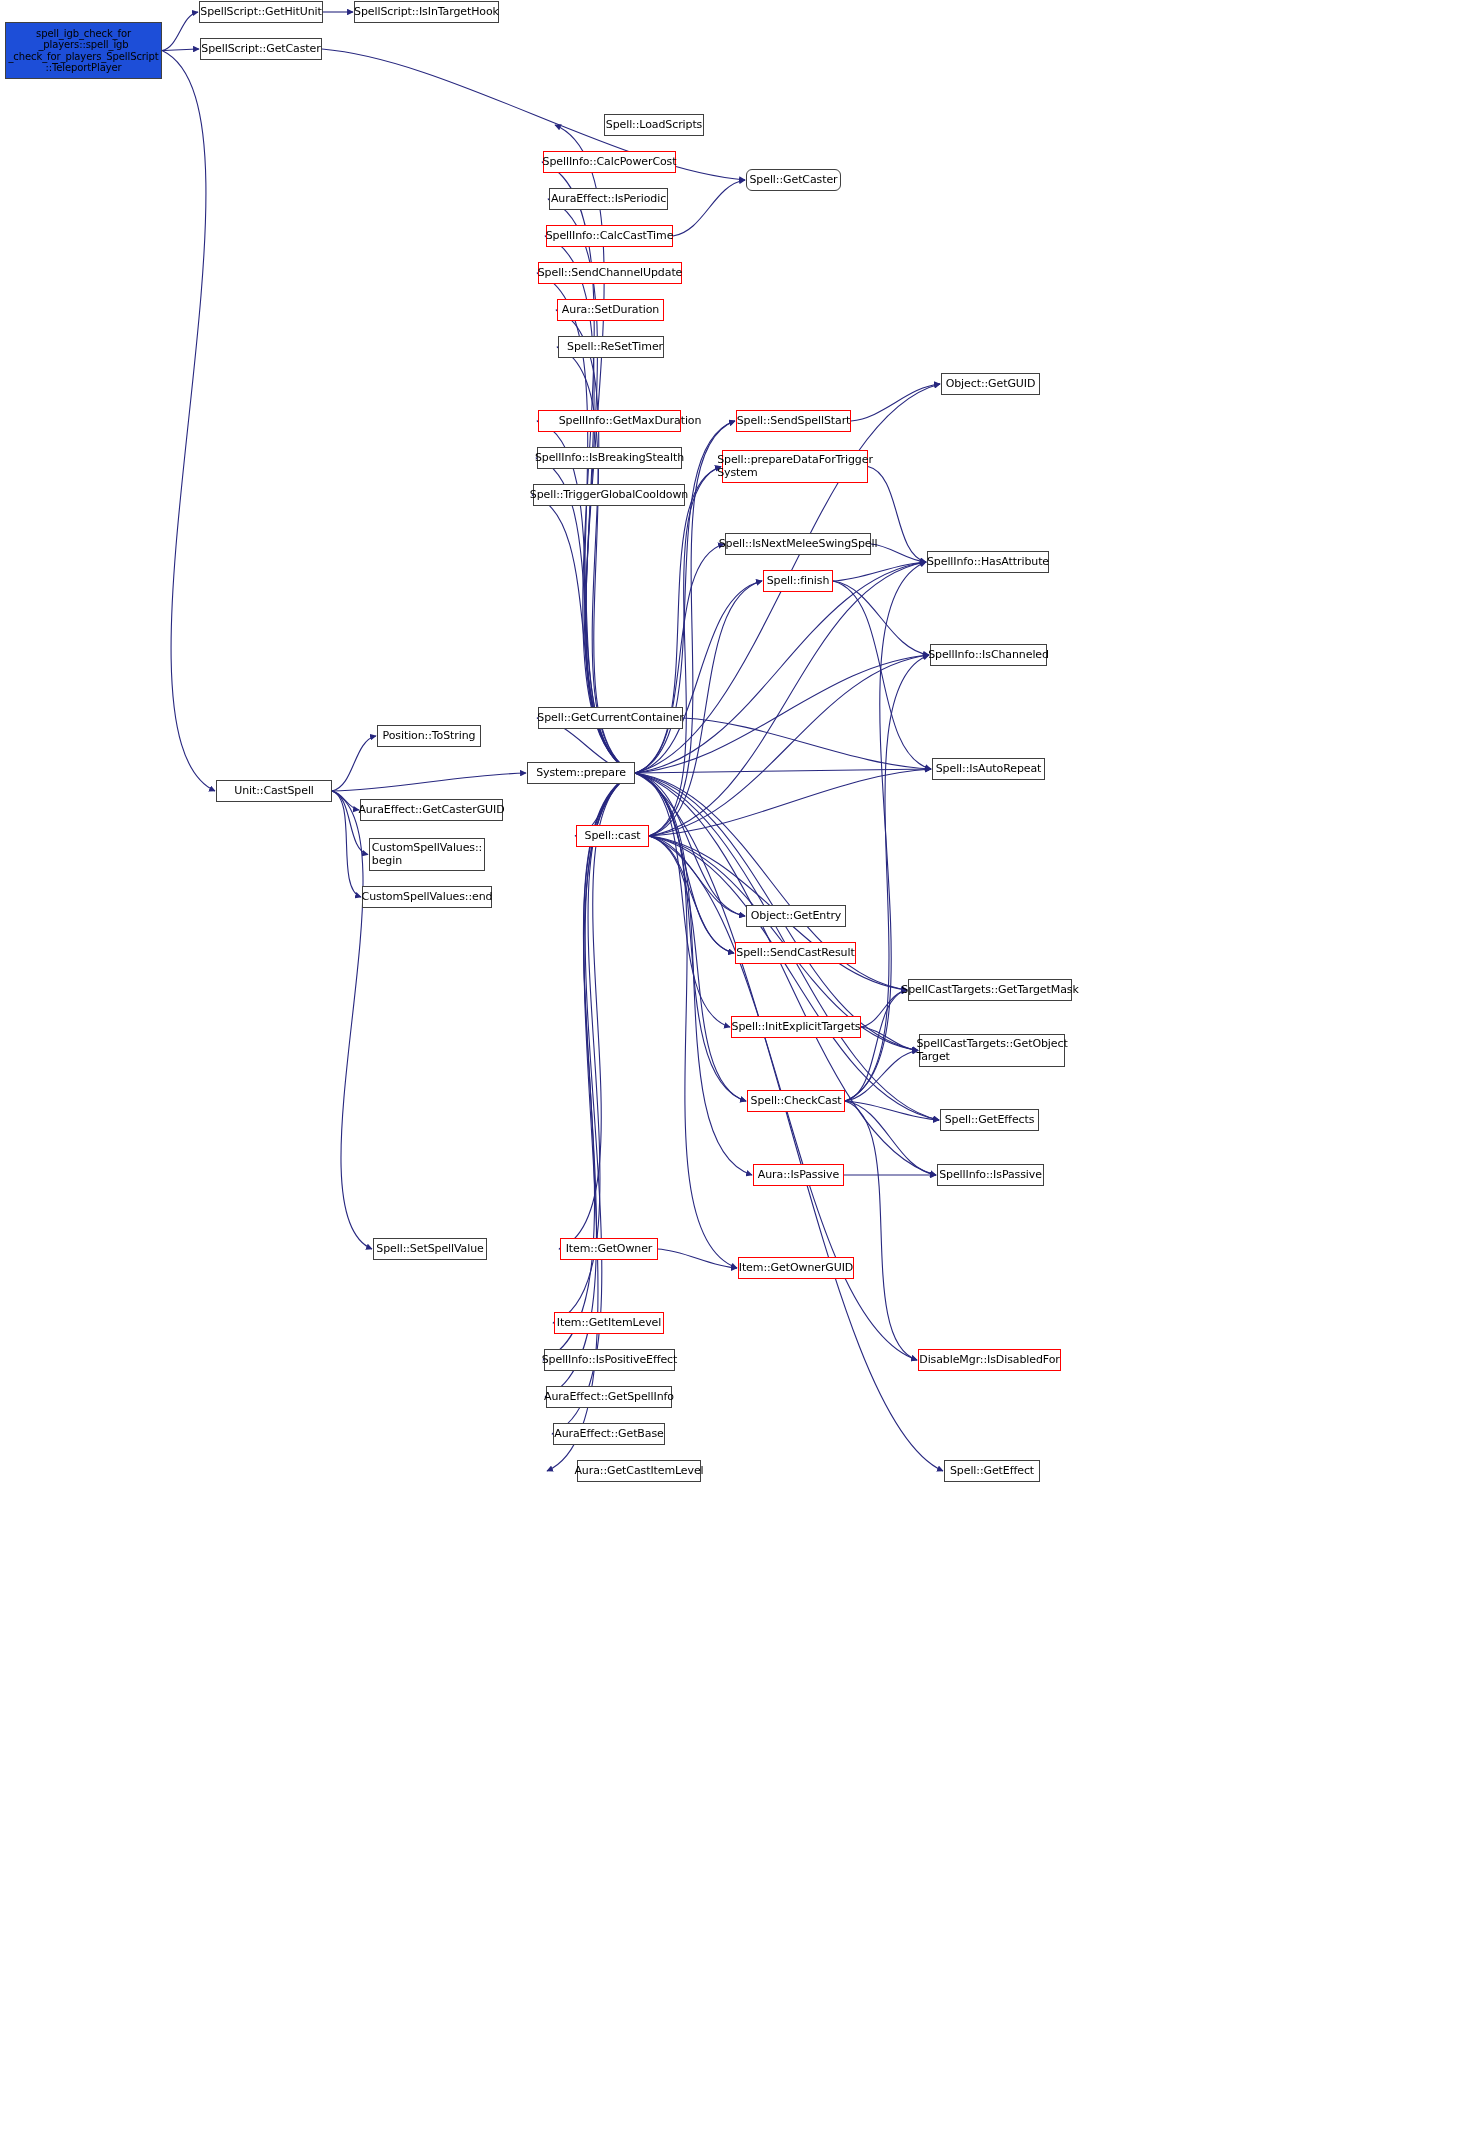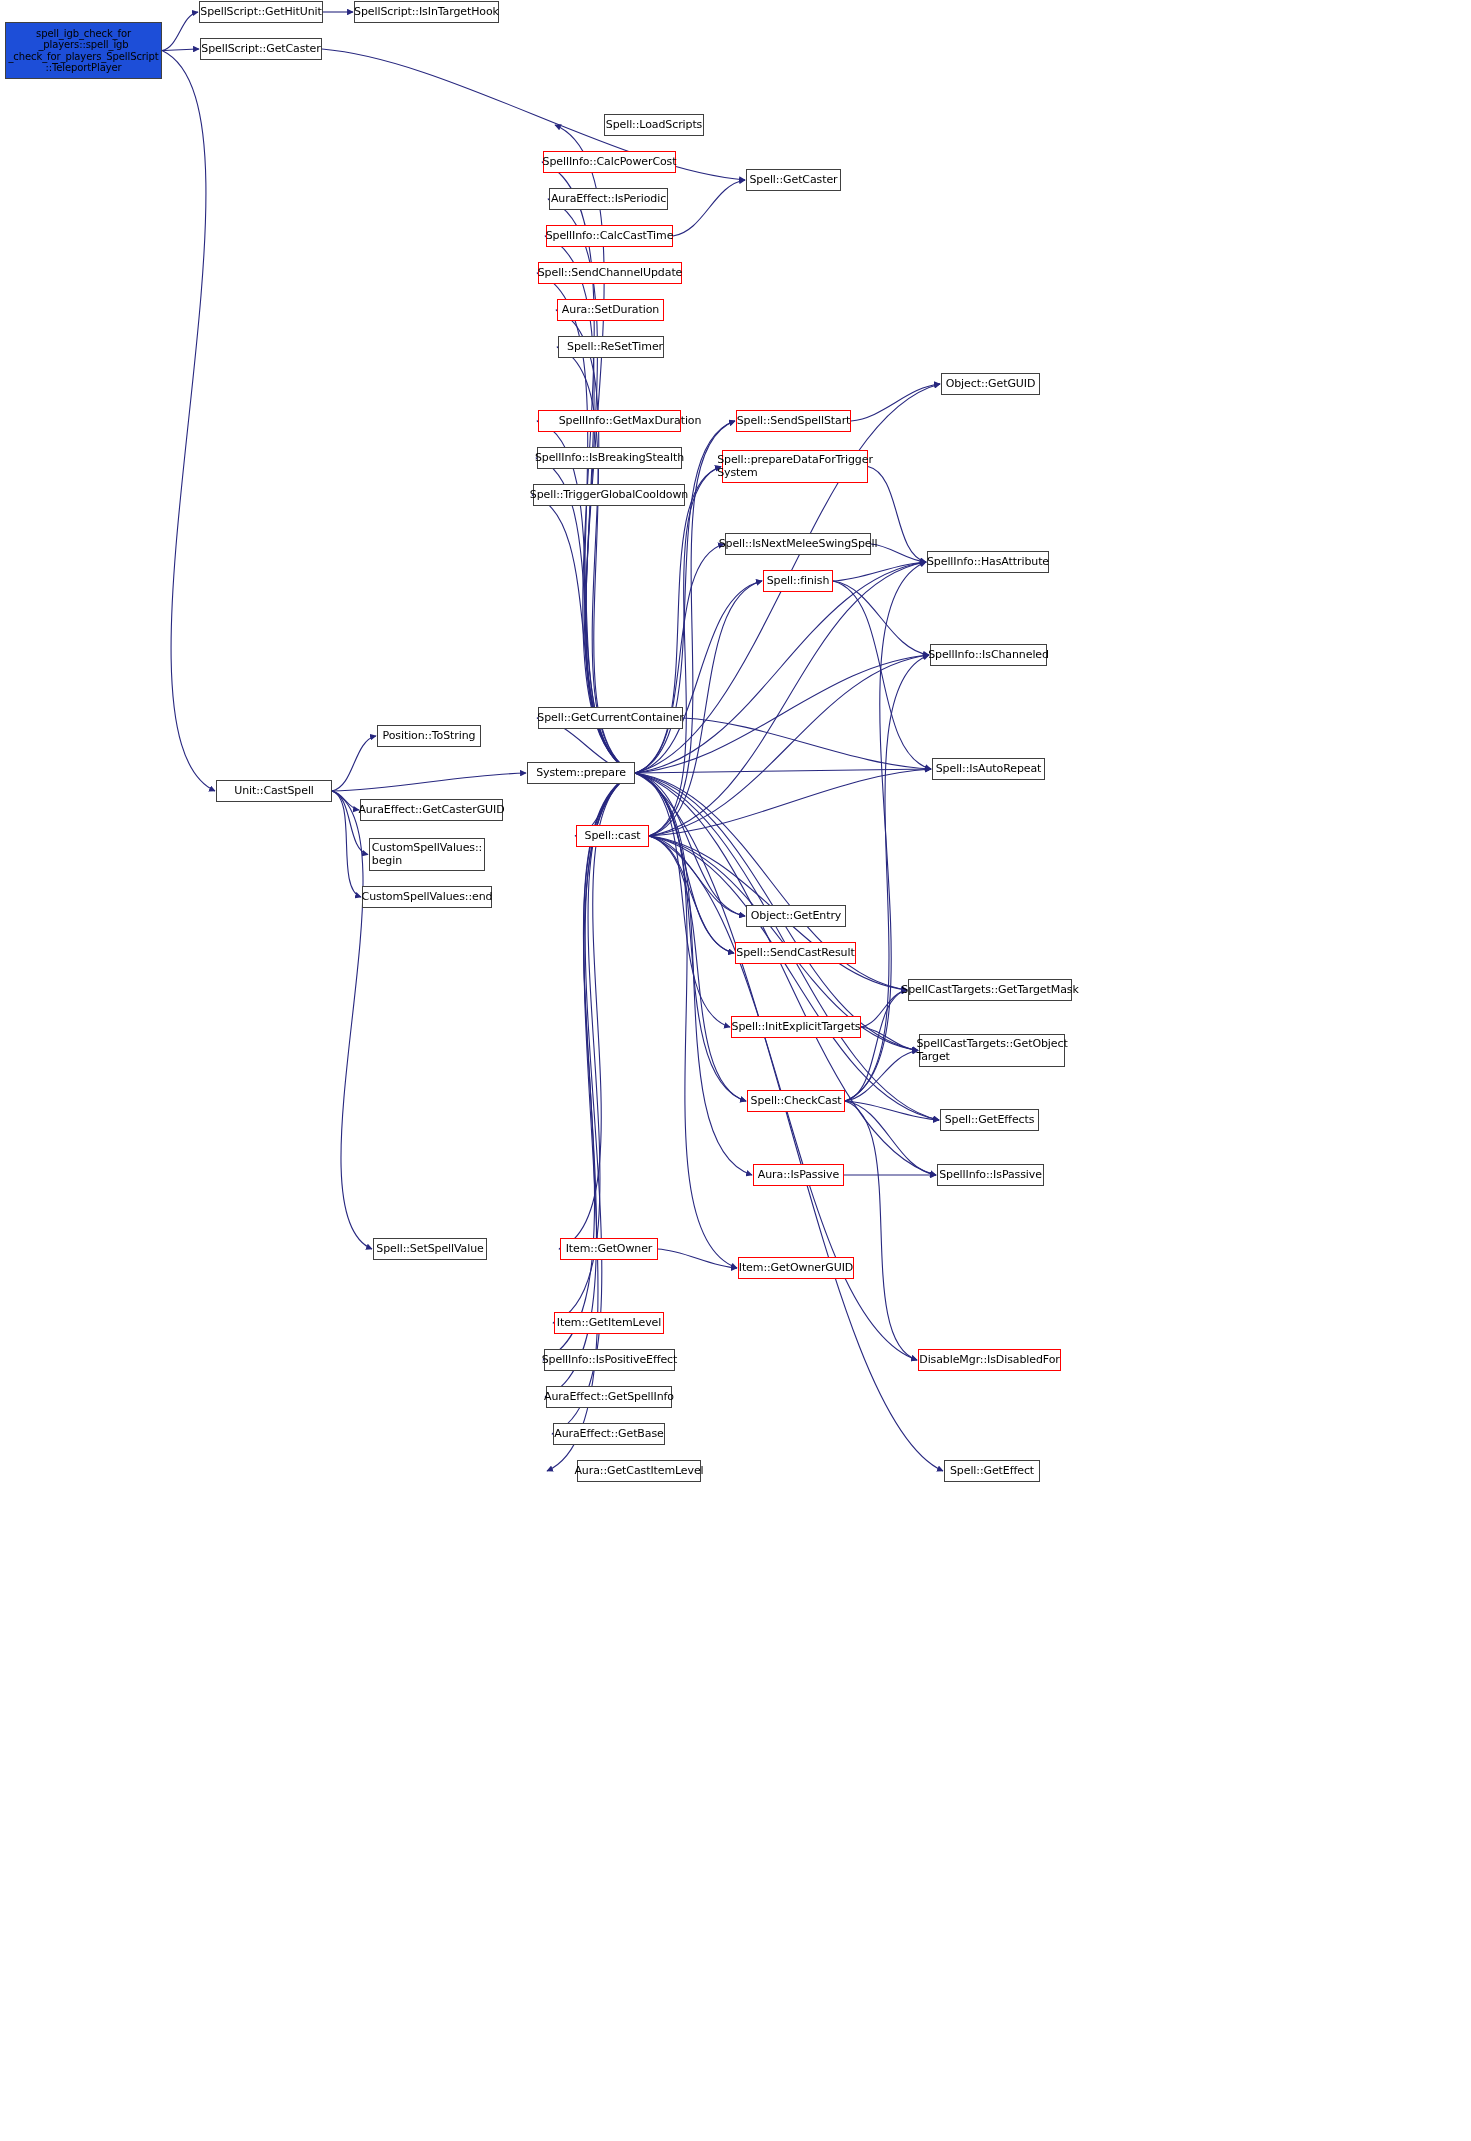--- a/index.html
+++ b/index.html
@@ -148,21 +148,21 @@
       <div class="node" style="left: 199px; top: 1px; width: 124px; height: 22px;">SpellScript::GetHitUnit</div>
       <div class="node" style="left: 354px; top: 1px; width: 145px; height: 22px;">SpellScript::IsInTargetHook</div>
       <div class="node" style="left: 200px; top: 38px; width: 122px; height: 22px;">SpellScript::GetCaster</div>
       <div class="node" style="left: 556px; top: 114px; width: 100px; height: 22px; margin-left: 48px;">Spell::LoadScripts</div>
       <div class="node red" style="left: 543px; top: 151px; width: 133px; height: 22px;">SpellInfo::CalcPowerCost</div>
       <div class="node" style="left: 549px; top: 188px; width: 119px; height: 22px;">AuraEffect::IsPeriodic</div>
       <div class="node red" style="left: 546px; top: 225px; width: 127px; height: 22px;">SpellInfo::CalcCastTime</div>
       <div class="node red" style="left: 538px; top: 262px; width: 144px; height: 22px;">Spell::SendChannelUpdate</div>
       <div class="node red" style="left: 557px; top: 299px; width: 107px; height: 22px;">Aura::SetDuration</div>
       <div class="node" style="left: 558px; top: 336px; width: 106px; height: 22px; padding-left: 11px;">Spell::ReSetTimer</div>
-      <div class="node" style="left: 746px; top: 169px; width: 95px; height: 22px;">Spell::GetCaster</div>
+      <div class="node" style="left: 746px; top: 169px; width: 95px; height: 22px; border-radius: 6px;">Spell::GetCaster</div>
       <div class="node" style="left: 941px; top: 373px; width: 99px; height: 22px;">Object::GetGUID</div>
       <div class="node red" style="left: 538px; top: 410px; width: 143px; height: 22px; padding-left: 44px;">SpellInfo::GetMaxDuration</div>
       <div class="node" style="left: 537px; top: 447px; width: 145px; height: 22px;">SpellInfo::IsBreakingStealth</div>
       <div class="node" style="left: 533px; top: 484px; width: 152px; height: 22px;">Spell::TriggerGlobalCooldown</div>
       <div class="node red" style="left: 736px; top: 410px; width: 115px; height: 22px;">Spell::SendSpellStart</div>
       <div class="node red" style="left: 722px; top: 450px; width: 146px; height: 33px;">Spell::prepareDataForTrigger
 System</div>
       <div class="node" style="left: 725px; top: 533px; width: 146px; height: 22px;">Spell::IsNextMeleeSwingSpell</div>
       <div class="node red" style="left: 763px; top: 570px; width: 70px; height: 22px;">Spell::finish</div>
       <div class="node" style="left: 927px; top: 551px; width: 122px; height: 22px;">SpellInfo::HasAttribute</div>

